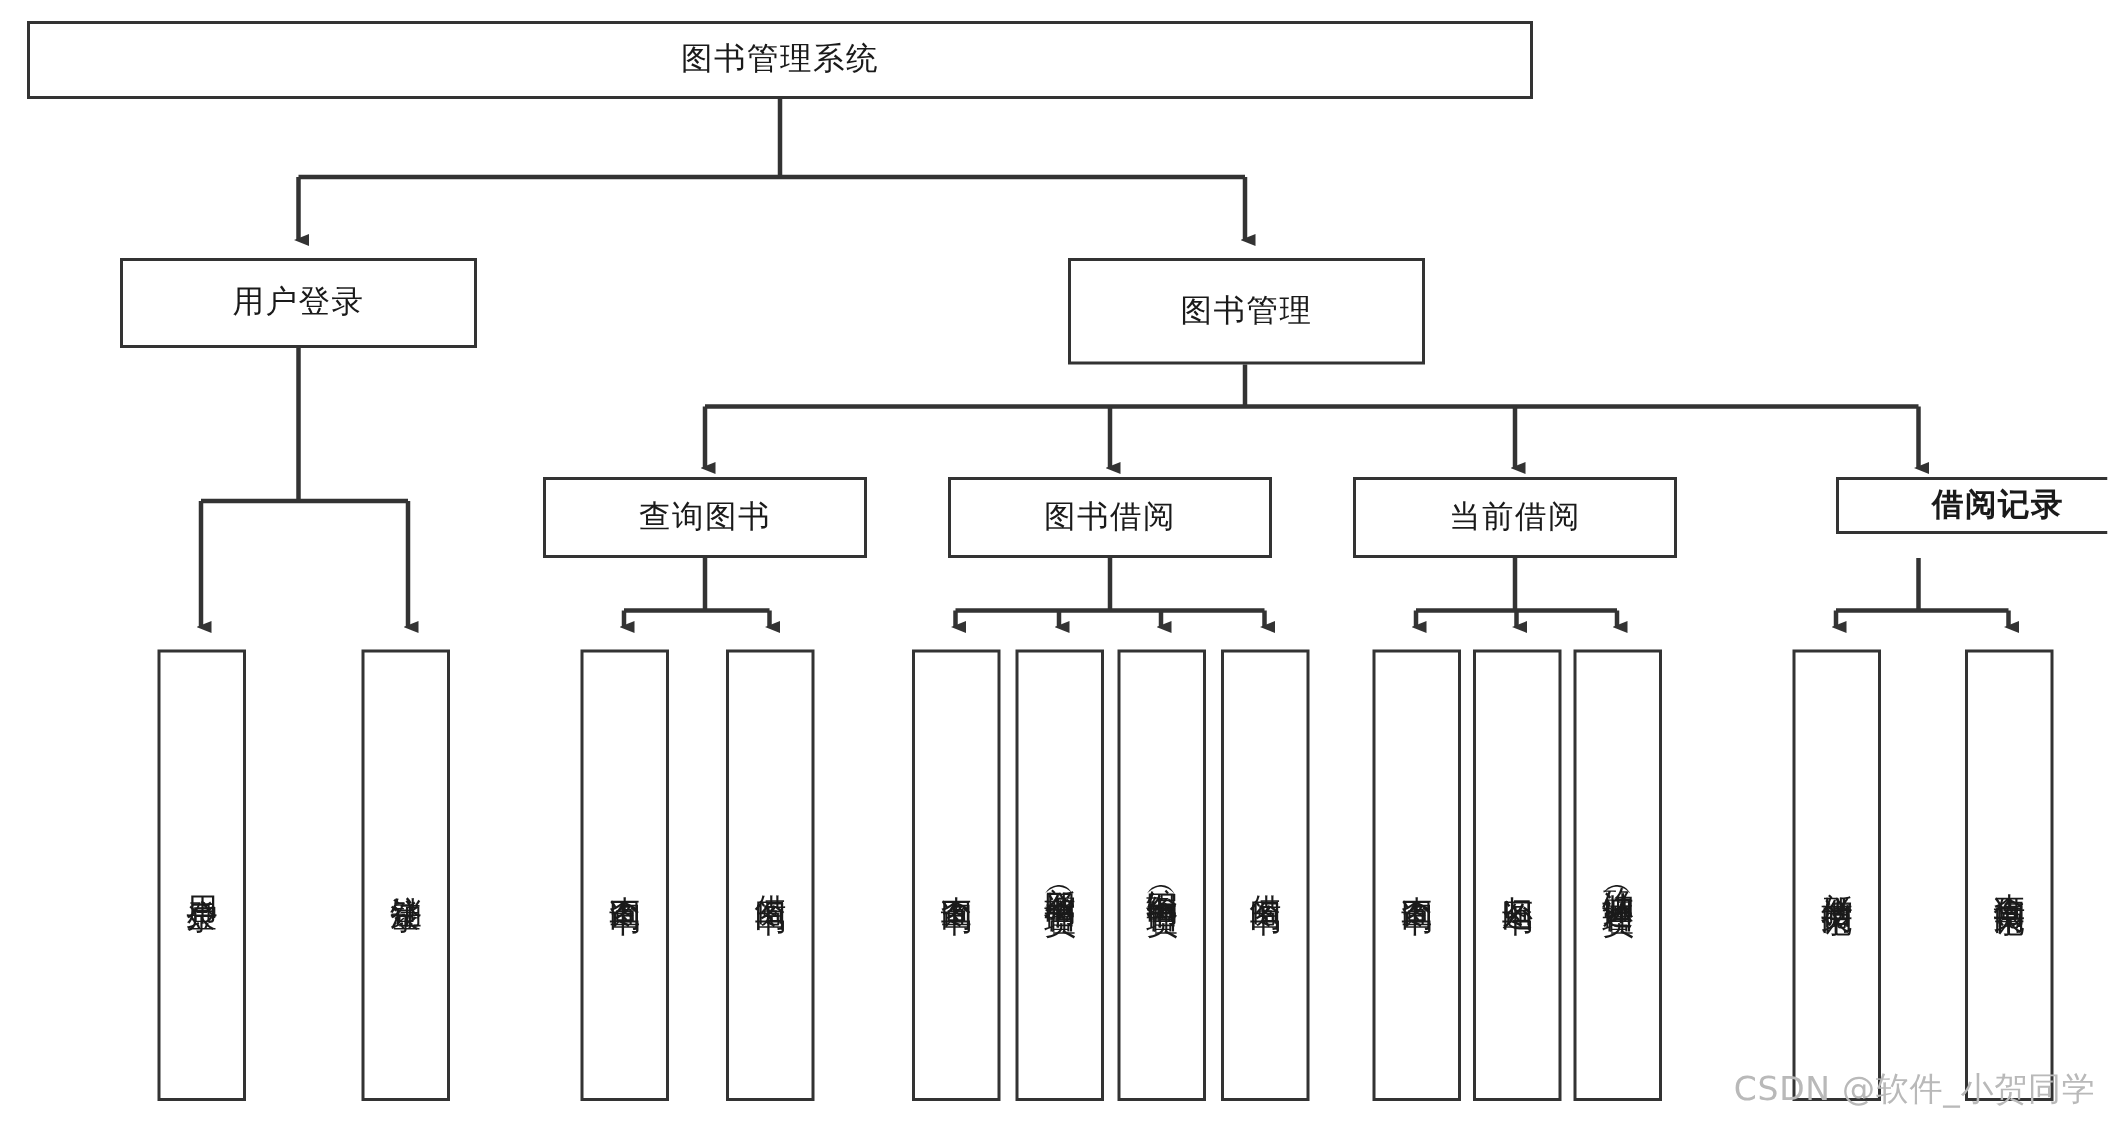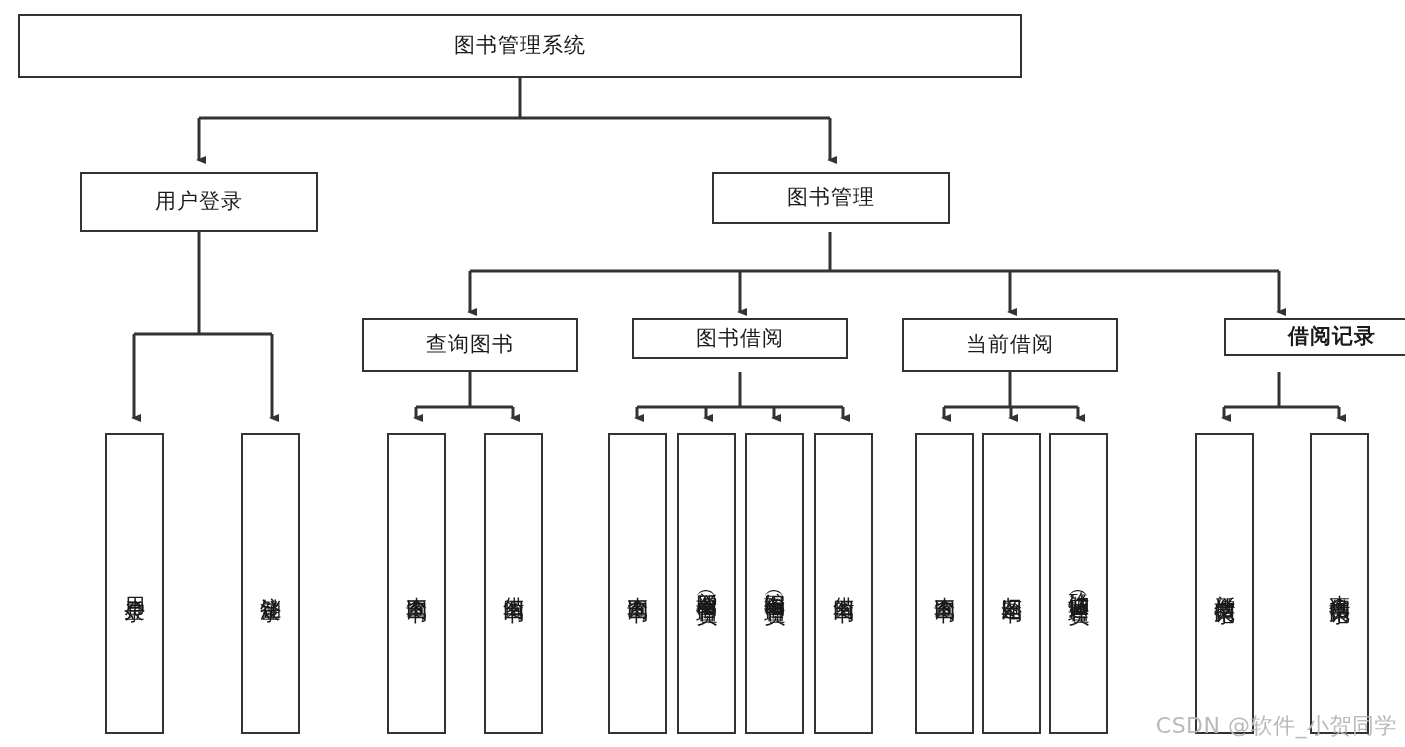--- a/index.html
+++ b/index.html
@@ -115,35 +115,35 @@
       <path d="M1011,407 L1011,418" marker-end="url(#arrow)"></path>
       <path d="M1078,407 L1078,418" marker-end="url(#arrow)"></path>
 
       <path d="M1279,372 L1279,407"></path>
       <path d="M1224,407 L1339,407"></path>
       <path d="M1224,407 L1224,418" marker-end="url(#arrow)"></path>
       <path d="M1339,407 L1339,418" marker-end="url(#arrow)"></path>
     </g>
   </svg>
 
-  <div class="node horiz" style="left:18px; top:14px; width:1004px; height:64px;">
+  <div class="node horiz" style="left:18px; top:14px; width:1004px; height:52px;">
     <span>图书管理系统</span>
   </div>
 
   <div class="node horiz" style="left:80px; top:172px; width:238px; height:60px;">
     <span>用户登录</span>
   </div>
-  <div class="node horiz" style="left:712px; top:172px; width:238px; height:52px;">
+  <div class="node horiz" style="left:712px; top:172px; width:238px; height:71px;">
     <span>图书管理</span>
   </div>
 
   <div class="node horiz" style="left:362px; top:318px; width:216px; height:54px;">
     <span>查询图书</span>
   </div>
-  <div class="node horiz" style="left:632px; top:318px; width:216px; height:41px;">
+  <div class="node horiz" style="left:632px; top:318px; width:216px; height:54px;">
     <span>图书借阅</span>
   </div>
   <div class="node horiz" style="left:902px; top:318px; width:216px; height:54px;">
     <span>当前借阅</span>
   </div>
   <div class="node horiz" style="left:1224px; top:318px; width:216px; height:38px;font-weight:bold;">
     <span>借阅记录</span>
   </div>
 
   <div class="node vert" style="left:105px; top:433px; width:59px; height:301px;">

